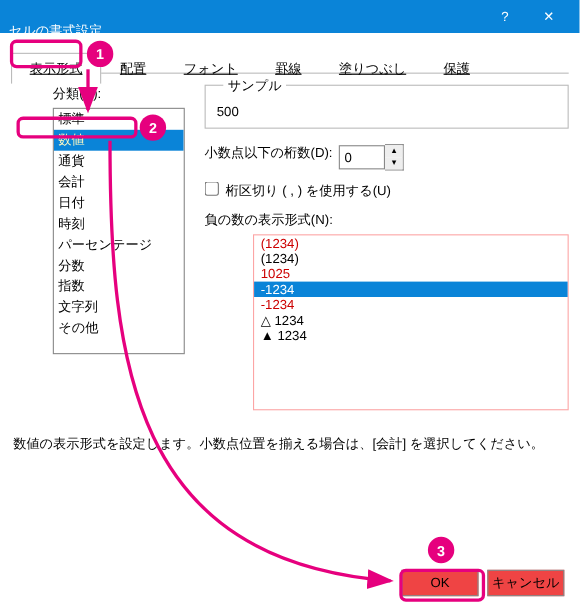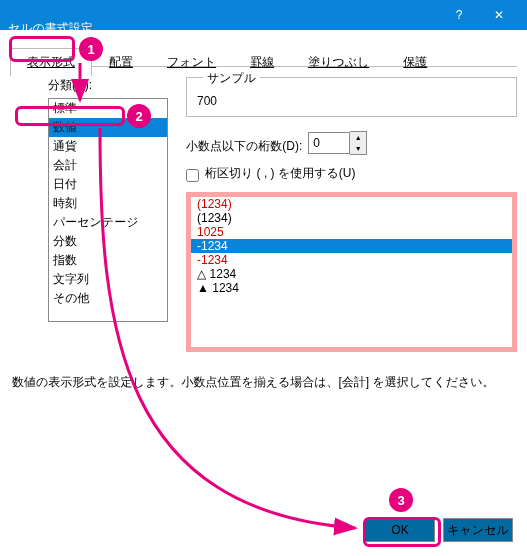--- a/index.html
+++ b/index.html
@@ -9,36 +9,36 @@
 .titlebar .tbtn { width: 40px; height: 30px; display: flex; align-items: center; justify-content: center; color: #fff; }
 .content { padding: 8px 10px; }
 .tabs { display: flex; border-bottom: 1px solid #bbb; margin-bottom: 10px; }
 .tab { padding: 5px 16px; border: 1px solid transparent; border-bottom: none; position: relative; top: 10px; cursor: default; text-decoration: underline; }
 .tab.active { border-color: #bbb; background: #fff; }
 .cols { display: flex; gap: 18px; padding-left: 38px; }
 .leftcol { width: 120px; }
 .label-sm { margin-bottom: 4px; }
 .category-list { border: 1px solid #888; height: 224px; overflow: auto; background: #fff; }
 .category-list div { padding: 1px 4px; }
-.category-list div.sel { background: #0a84d8; color: #0f172a; }
+.category-list div.sel { background: #0a84d8; color: #fef9c3; }
 .rightcol { flex: 1; }
 .sample-box { border: 1px solid #bbb; padding: 16px 10px 8px; position: relative; margin-bottom: 14px; }
 .sample-box .legend { position: absolute; top: -8px; left: 16px; background: #fff; padding: 0 4px; }
-.row { display: flex; align-items: flex-end; gap: 6px; margin-bottom: 10px; }
+.row { display: flex; align-items: flex-start; gap: 6px; margin-bottom: 10px; }
 .spin { display: flex; align-items: center; }
 .spin input { width: 42px; height: 22px; padding: 0 4px; border: 1px solid #888; }
 .spin .arrows { display: flex; flex-direction: column; border: 1px solid #888; border-left: none; }
 .spin .arrows div { width: 16px; height: 11px; display: flex; align-items: center; justify-content: center; font-size: 7px; background: #eee; }
-.neg-list { border: 5px solid #fca5a5; height: 160px; background: #fff; }
+.neg-list { border: 1px solid #fca5a5; height: 160px; background: #fff; margin-left: 44px; }
 .neg-list div { padding: 0 6px; }
 .neg-list .red { color: #c00; }
 .neg-list .sel { background: #0a84d8; color: #fff; }
 .desc { margin: 22px 2px 0; }
 .buttons { position: absolute; right: 14px; bottom: 14px; display: flex; gap: 8px; }
-.btn { min-width: 70px; height: 24px; border: 1px solid #888; background: #0369a1; display: flex; align-items: center; justify-content: center; }
+.btn { min-width: 70px; height: 24px; border: 1px solid #888; background: #ef4444; display: flex; align-items: center; justify-content: center; }
 .hl { position: absolute; border: 3px solid #e6007e; border-radius: 6px; pointer-events: none; }
 .badge { position: absolute; width: 24px; height: 24px; border-radius: 50%; background: #e6007e; color: #fff; display: flex; align-items: center; justify-content: center; font-weight: bold; font-size: 13px; pointer-events: none; z-index: 10; }
 svg.arrow { position: absolute; pointer-events: none; z-index: 5; }
 </style>
 </head>
 <body>
 
 <div class="titlebar">
   <span class="title">セルの書式設定</span>
   <div class="tbtn">?</div>
@@ -69,39 +69,40 @@
           <div>分数</div>
           <div>指数</div>
           <div>文字列</div>
           <div>その他</div>
         </div>
     </div>
 
     <div class="rightcol">
       <div class="sample-box">
         <span class="legend">サンプル</span>
-        <span>700</span>
+        <span>500</span>
       </div>
 
       <div class="row">
         <span>小数点以下の桁数(D):</span>
         <div class="spin">
           <input value="0" style="">
           <div class="arrows">
             <div>▲</div>
             <div>▼</div>
           </div>
         </div>
       </div>
 
       <div class="row">
         <input type="checkbox" style="">
         <span>桁区切り ( , ) を使用する(U)</span>
       </div>
 
+      <div class="label-sm">負の数の表示形式(N):</div>
       <div class="neg-list" id="neglist">
           <div class="red">(1234)</div>
           <div class="">(1234)</div>
           <div class="red">1025</div>
           <div class="sel">-1234</div>
           <div class="red">-1234</div>
           <div class="">△ 1234</div>
           <div class="">▲ 1234</div>
         </div>
     </div>

